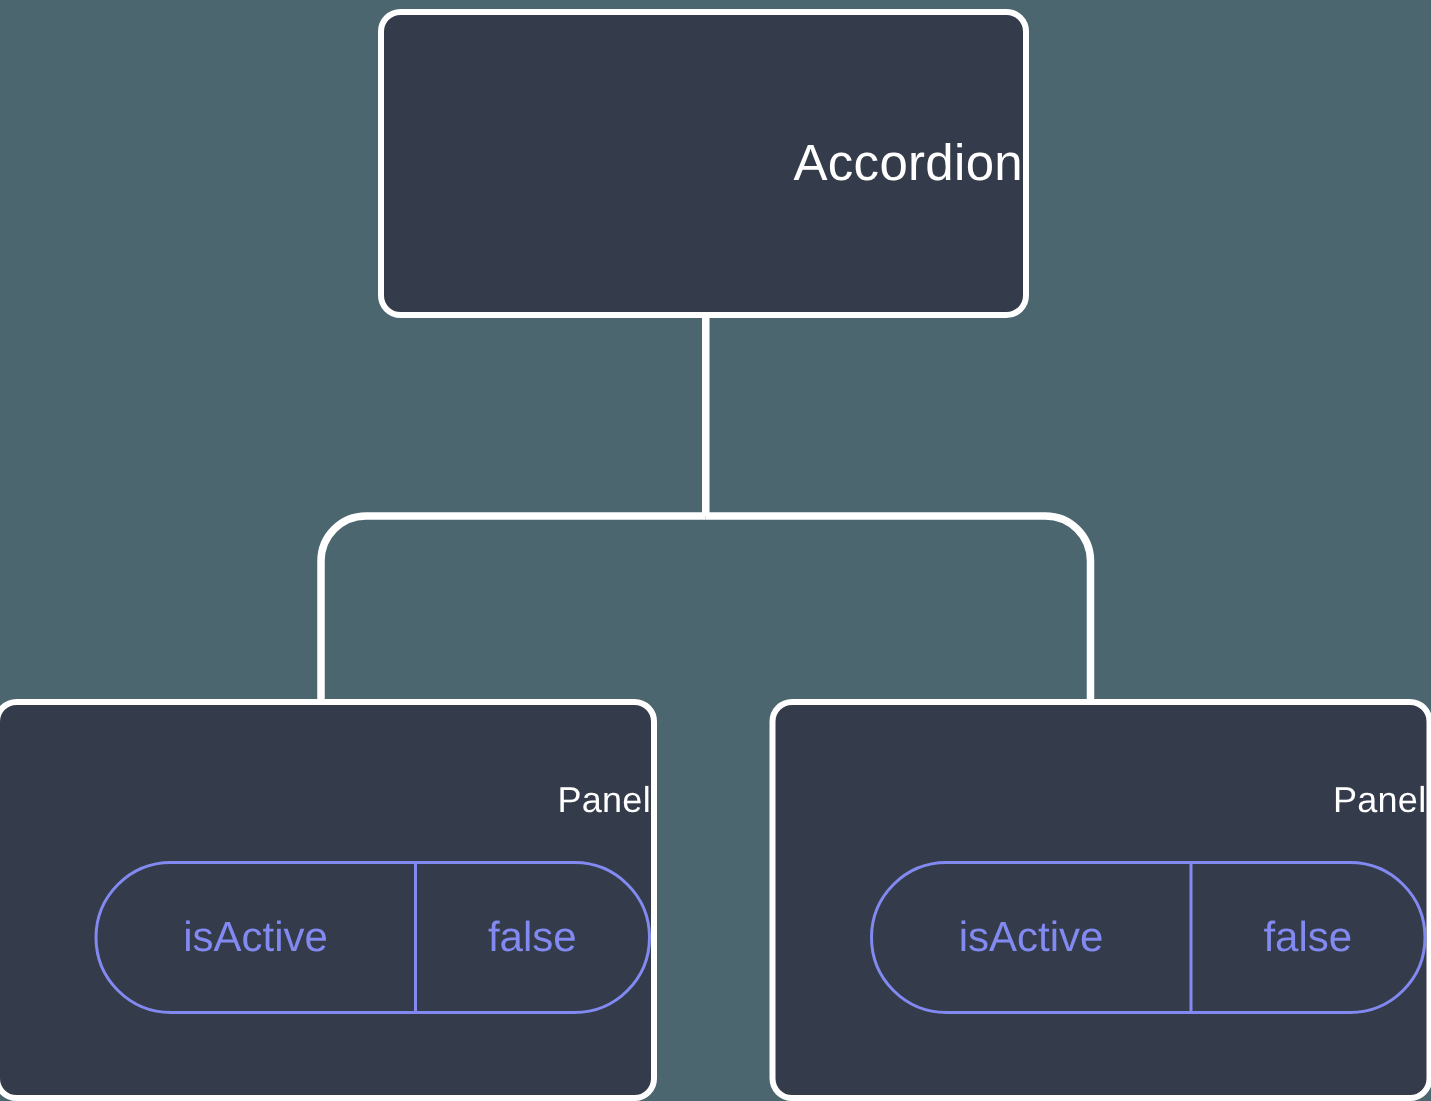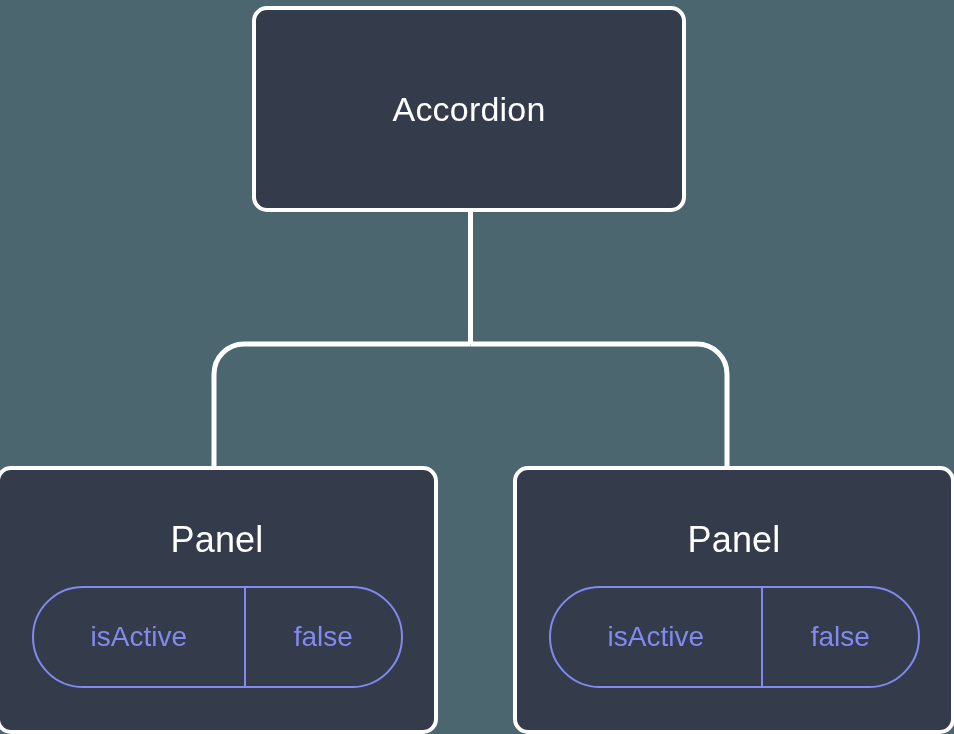--- a/index.html
+++ b/index.html
@@ -30,21 +30,21 @@
 
   
   .node {
     position: absolute;
     box-sizing: border-box;
     background: #343b4a;
     border: 4px solid #ffffff;
     border-radius: 15px;
     display: flex;
     flex-direction: column;
-    align-items: center;
+    align-items: flex-end;
     justify-content: center;
   }
 
   .node-root {
     left: 252px;
     top: 6px;
     width: 434px;
     height: 206px;
   }
 
@@ -61,21 +61,21 @@
     height: 268px;
     top: 466px;
     justify-content: flex-start;
     padding-top: 52px;
   }
   .node-panel-left  { left: -4px; }
   .node-panel-right { left: 513px; }
 
   .node-title-panel {
     color: #ffffff;
-    font-size: 36px;
+    font-size: 24px;
     font-weight: 400;
     letter-spacing: 0.2px;
     line-height: 1;
   }
 
   
   .prop-pill {
     margin-top: 28px;
     box-sizing: border-box;
     height: 102px;

